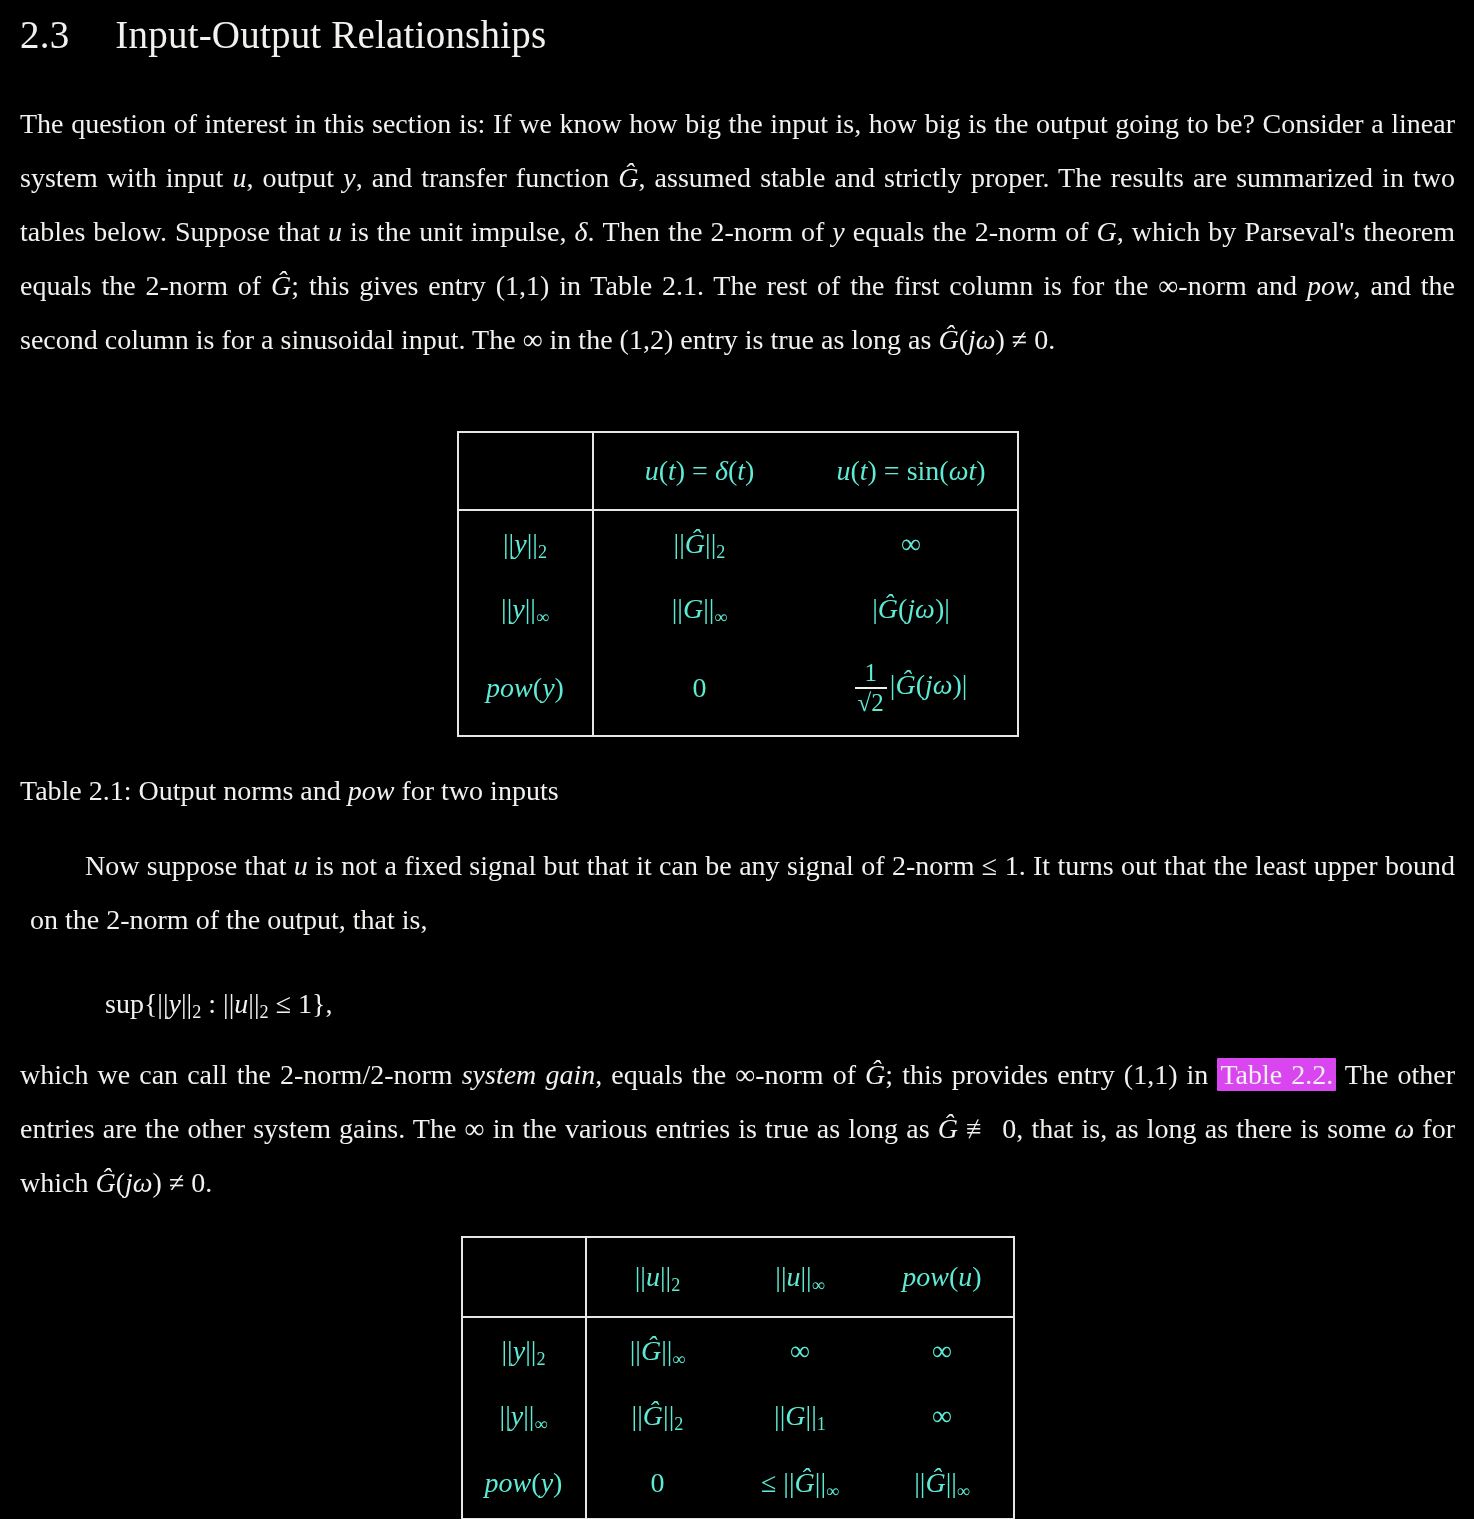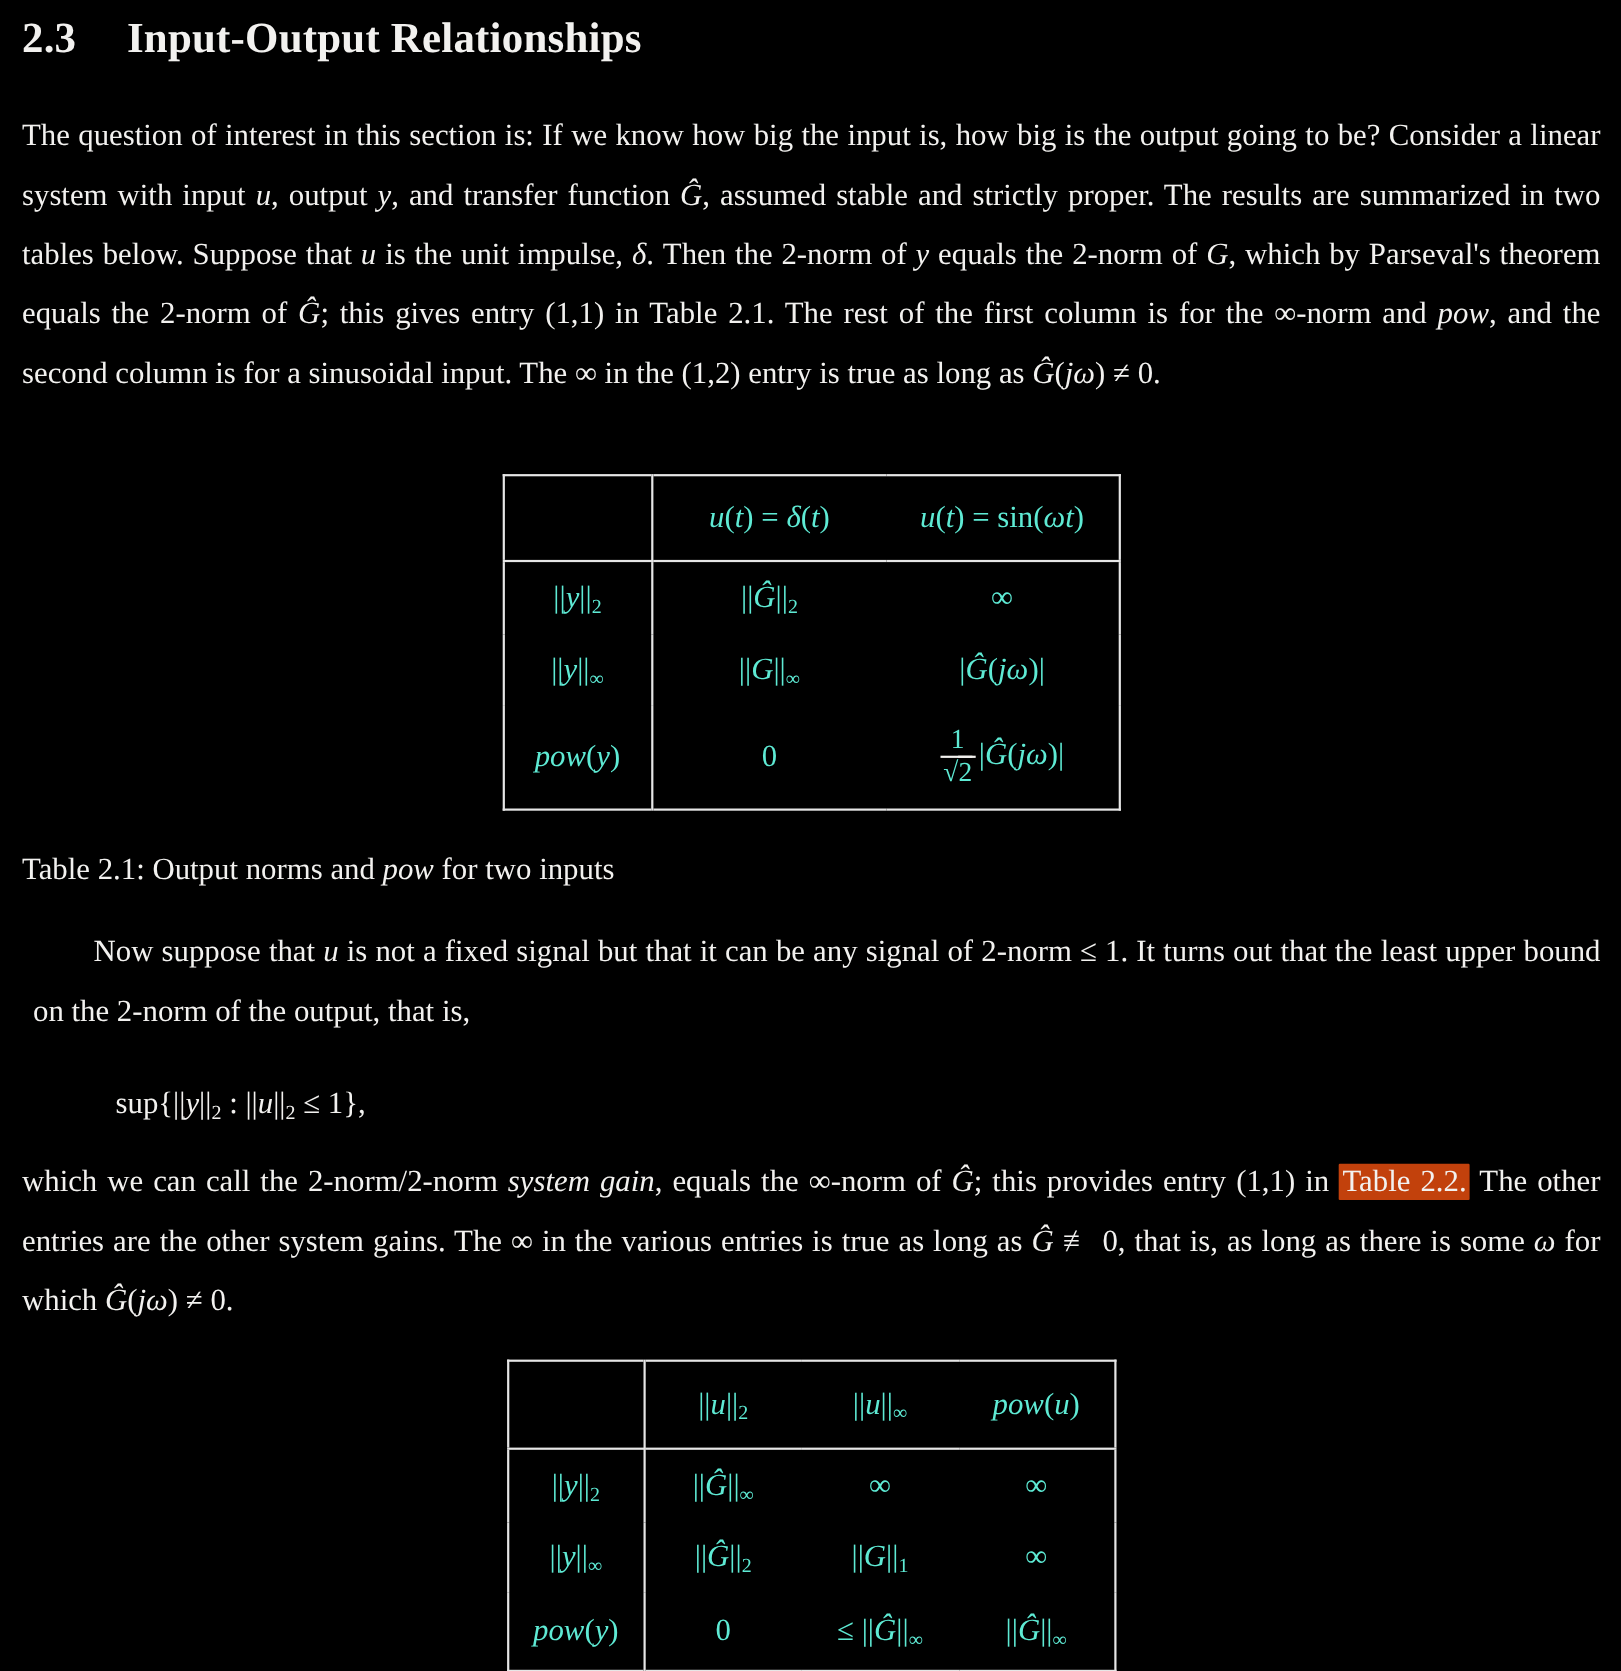--- a/index.html
+++ b/index.html
@@ -3,34 +3,34 @@
 <meta charset="utf-8">
 <style>
   html,body{margin:0;padding:0;}
   body{
     width:1474px;height:1519px;overflow:hidden;
     background:#000000;color:#f2f1ef;
     font-family:"Liberation Serif","DejaVu Serif",serif;
   }
   .page{padding:0 19px 0 20px;}
   .heading{
-    margin:12px 0 16px 0;font-size:39px;font-weight:bold;line-height:1.2;
+    margin:12px 0 16px 0;font-size:39px;font-weight:normal;line-height:1.2;
     letter-spacing:0.2px;
   }
   .heading .secnum{margin-right:46px;}
   .body{
     margin:0;font-size:28px;line-height:54px;text-align:justify;
   }
   .para1{margin-top:38px;}
   .para2{margin-top:32px;text-indent:55px;margin-left:10px;}
   .para3{margin-top:22px;}
   .equation{margin:34px 0 0 85px;font-size:28px;line-height:45px;}
   .mi{font-style:italic;}
   .sb{font-size:65%;vertical-align:-0.3em;line-height:0;}
-  .hl{background:#c2410c;padding:1px 3px;border-radius:1px;}
+  .hl{background:#d946ef;padding:1px 3px;border-radius:1px;}
   .tablebox{margin-top:64px;}
   .tablebox2{margin-top:26px;}
   table.mtable{
     border-collapse:collapse;margin:0 auto;table-layout:fixed;
     border:2px solid #e6e6e6;font-size:28px;color:#5eead4;
   }
   table.mtable td{
     text-align:center;vertical-align:middle;padding:2px 6px;overflow:hidden;
   }
   table.mtable td.lc{border-right:2px solid #e6e6e6;}

